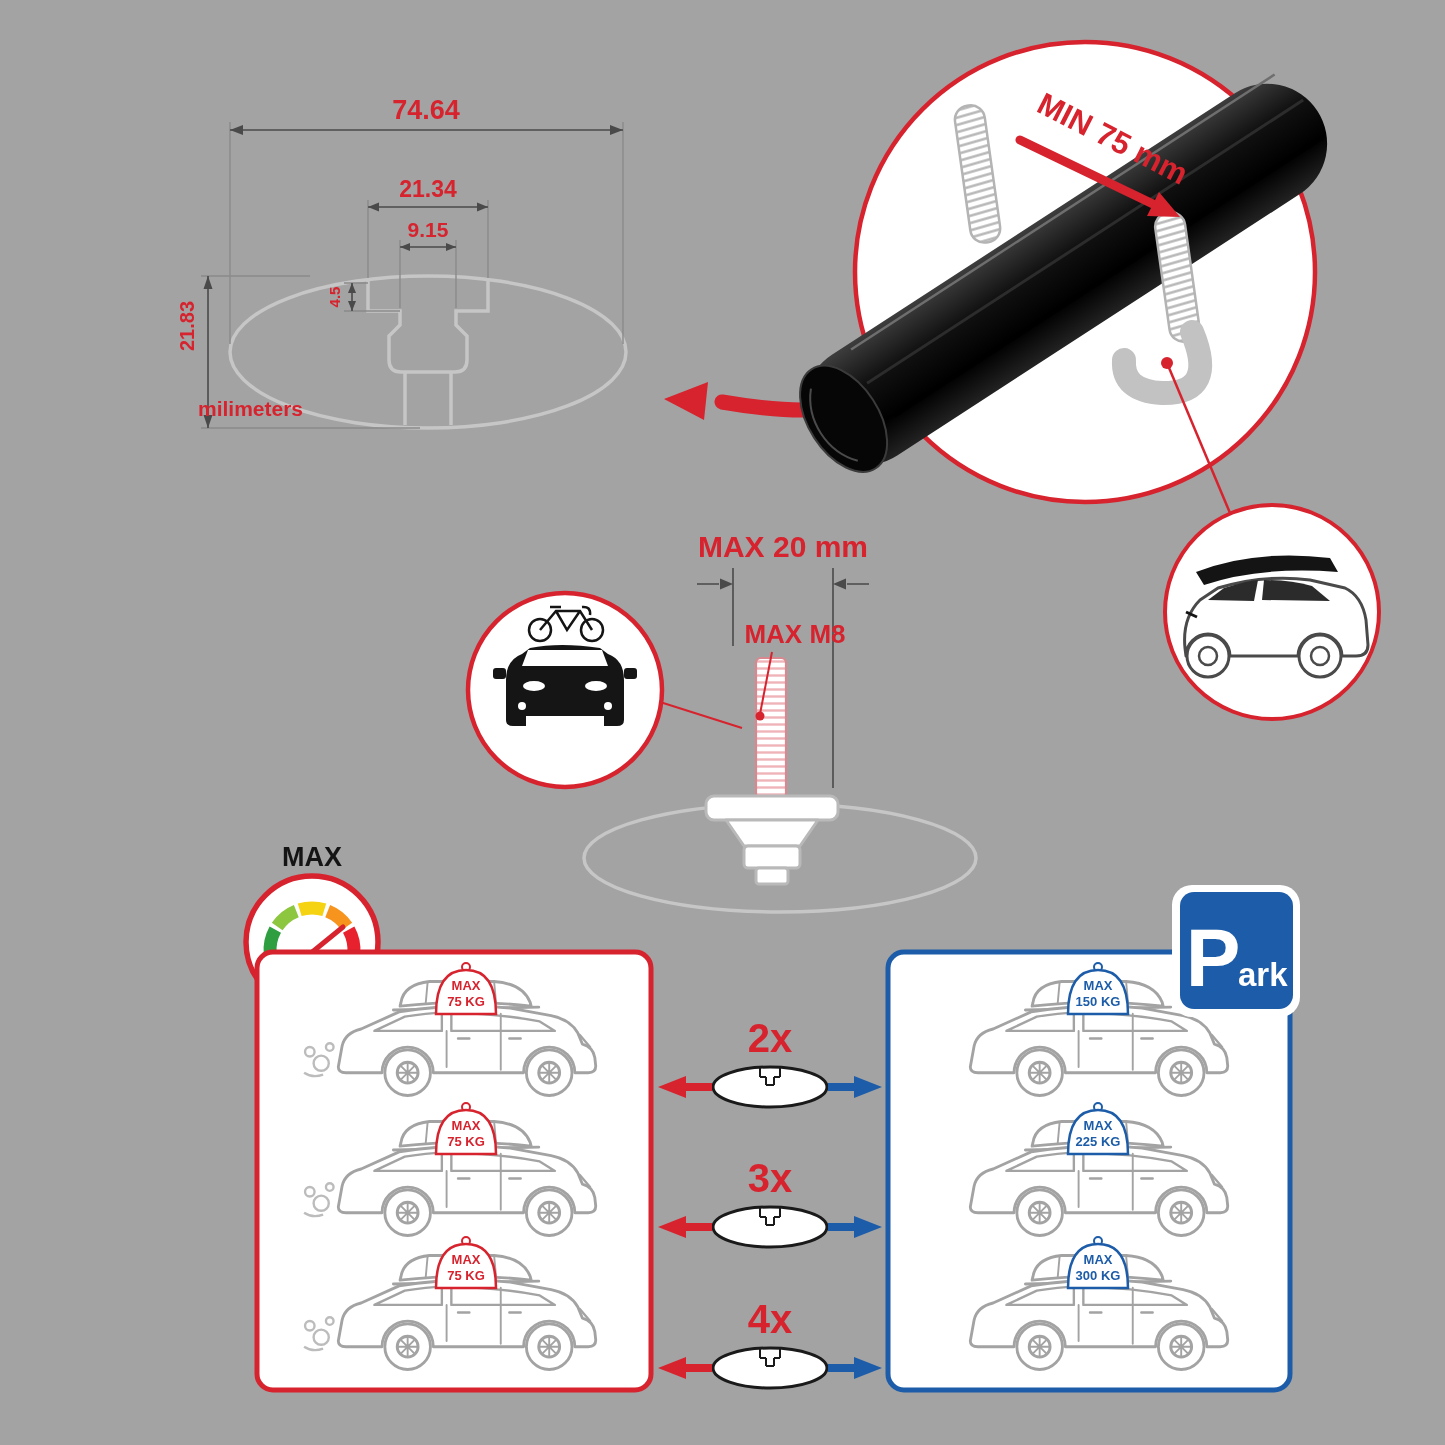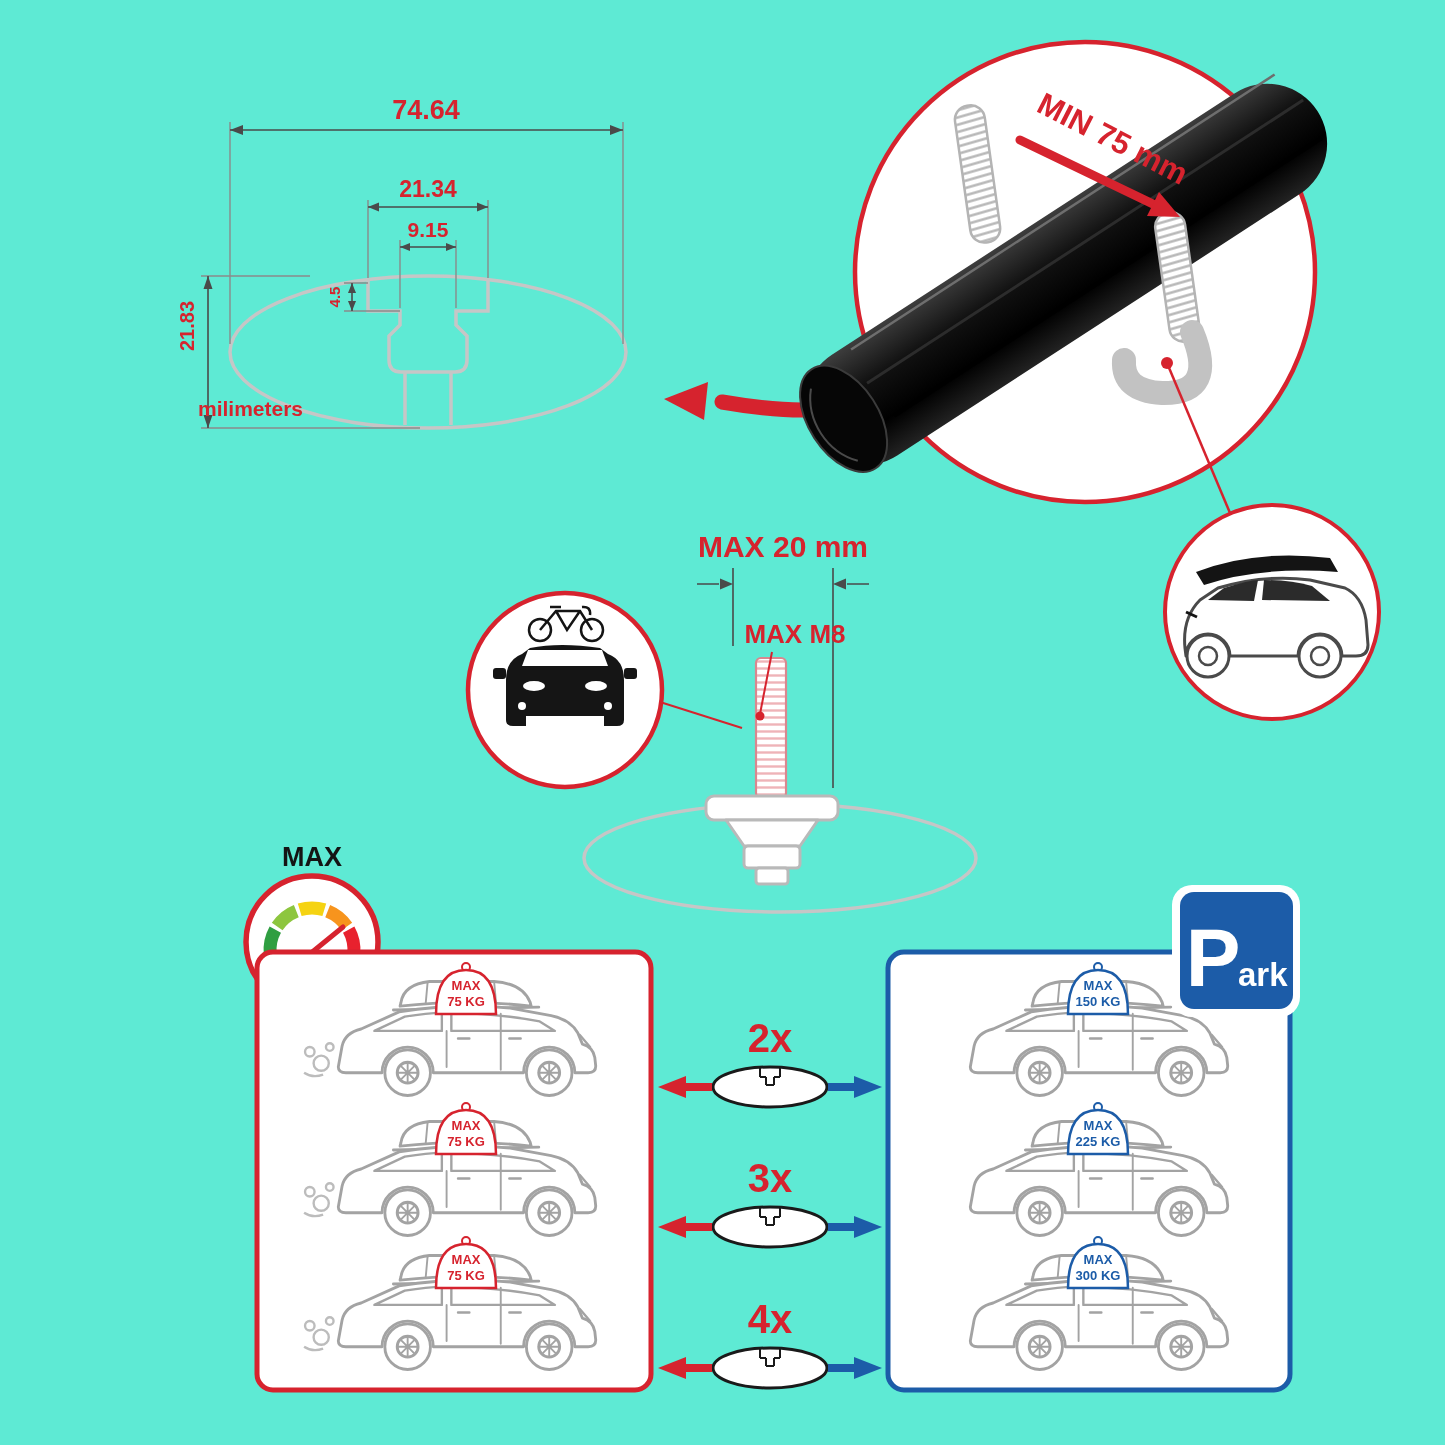--- a/index.html
+++ b/index.html
@@ -1,16 +1,16 @@
 <!DOCTYPE html>
 <html><head>
 <meta charset="utf-8">
 <style>
   html,body{margin:0;padding:0;background:#fff;}
-  .canvas{position:relative;width:1445px;height:1445px;background:#5eead4;overflow:hidden;}
+  .canvas{position:relative;width:1445px;height:1445px;background:#a3a3a3;overflow:hidden;}
   svg text{font-family:"Liberation Sans",sans-serif;}
   .dim{fill:#d6232e;font-weight:700;}
   .blk{fill:#141414;font-weight:700;}
   .line{stroke:#4a4a4a;stroke-width:1.6;fill:none;}
   .ext{stroke:#8a8a8a;stroke-width:1.4;fill:none;}
   .gray{stroke:#c6c6c6;stroke-width:3.5;fill:none;}
 </style>
 </head>
 <body>
 

